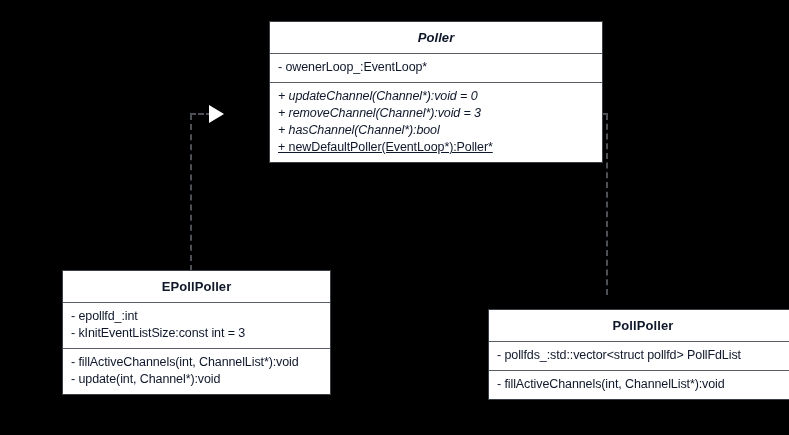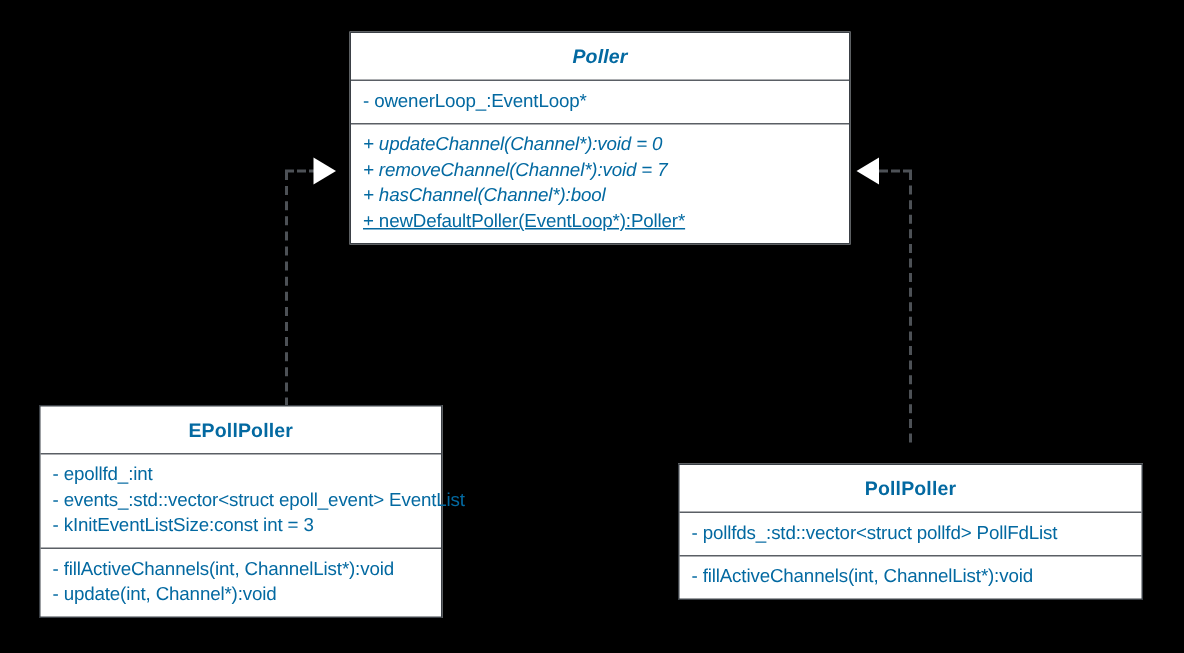--- a/index.html
+++ b/index.html
@@ -15,21 +15,22 @@
     overflow: hidden;
     font-family: "Liberation Sans", sans-serif;
   }
 
   
   .uml-class {
     position: absolute;
     background: #ffffff;
     border: 1px solid #3b4046;
     box-sizing: border-box;
-    color: #0369a1;
+    color: #0f172a;
+    margin-left: 36px;
   }
   .uml-title {
     text-align: center;
     font-size: 13px;
     font-weight: bold;
     padding: 8px 6px 8px 6px;
     line-height: 15px;
     letter-spacing: 0.1px;
   }
   .uml-title.abstract {
@@ -92,31 +93,30 @@
   <div class="dash-h" style="left:586px; top:113px; width:22px;"></div>
   <div class="tri tri-left" style="left:571px; top:105px;"></div>
 
   <div class="uml-class" style="left:233px; top:21px; width:334px;">
     <div class="uml-title abstract">Poller</div>
     <div class="uml-compartment">
       <div class="uml-row">- owenerLoop_:EventLoop*</div>
     </div>
     <div class="uml-compartment">
       <div class="uml-row italic">+ updateChannel(Channel*):void = 0</div>
-      <div class="uml-row italic">+ removeChannel(Channel*):void = 7</div>
+      <div class="uml-row italic">+ removeChannel(Channel*):void = 3</div>
       <div class="uml-row italic">+ hasChannel(Channel*):bool</div>
       <div class="uml-row"><span class="underline">+ newDefaultPoller(EventLoop*):Poller*</span></div>
     </div>
   </div>
 
   <div class="uml-class" style="left:26px; top:270px; width:269px;">
     <div class="uml-title">EPollPoller</div>
     <div class="uml-compartment">
       <div class="uml-row">- epollfd_:int</div>
-      <div class="uml-row">- events_:std::vector&lt;struct epoll_event&gt; EventList</div>
       <div class="uml-row">- kInitEventListSize:const int = 3</div>
     </div>
     <div class="uml-compartment">
       <div class="uml-row">- fillActiveChannels(int, ChannelList*):void</div>
       <div class="uml-row">- update(int, Channel*):void</div>
     </div>
   </div>
 
   <div class="uml-class" style="left:452px; top:309px; width:310px;">
     <div class="uml-title">PollPoller</div>

